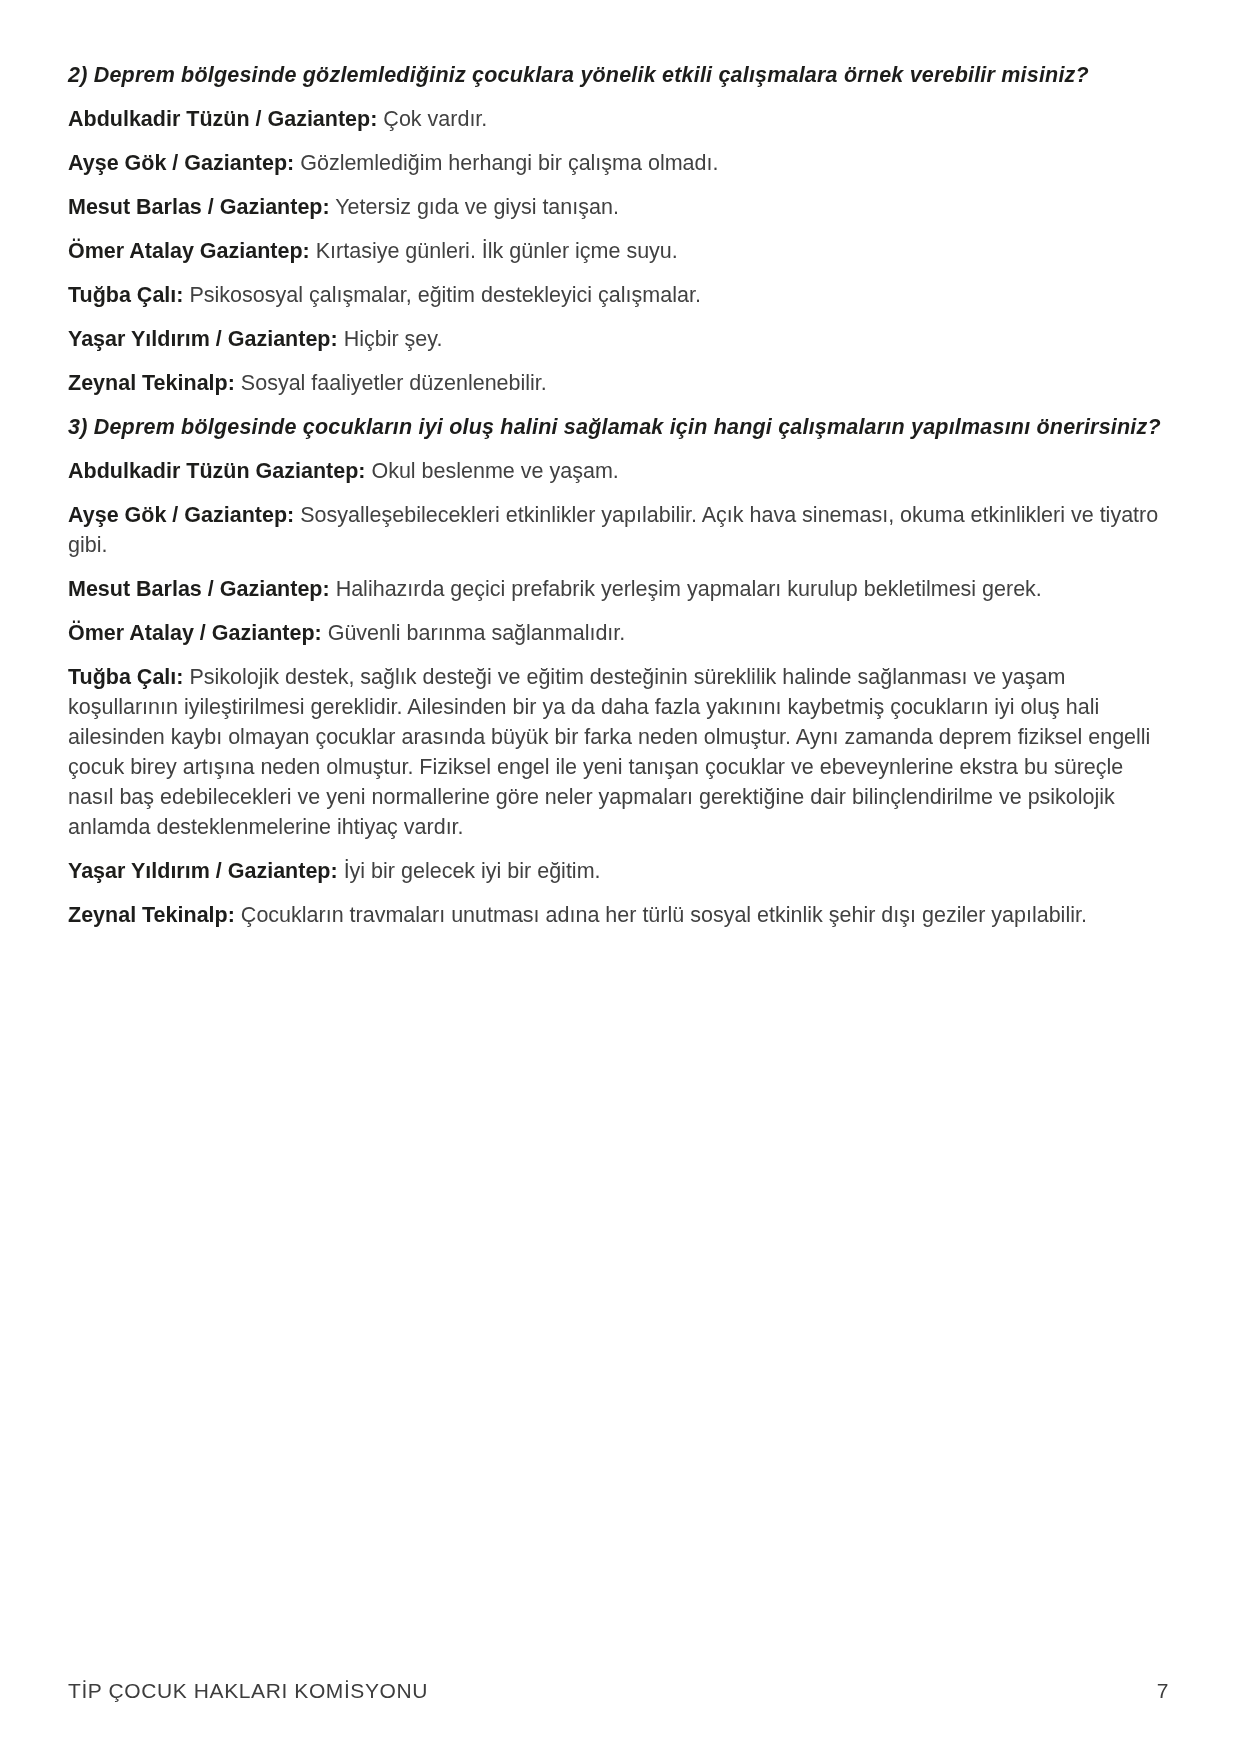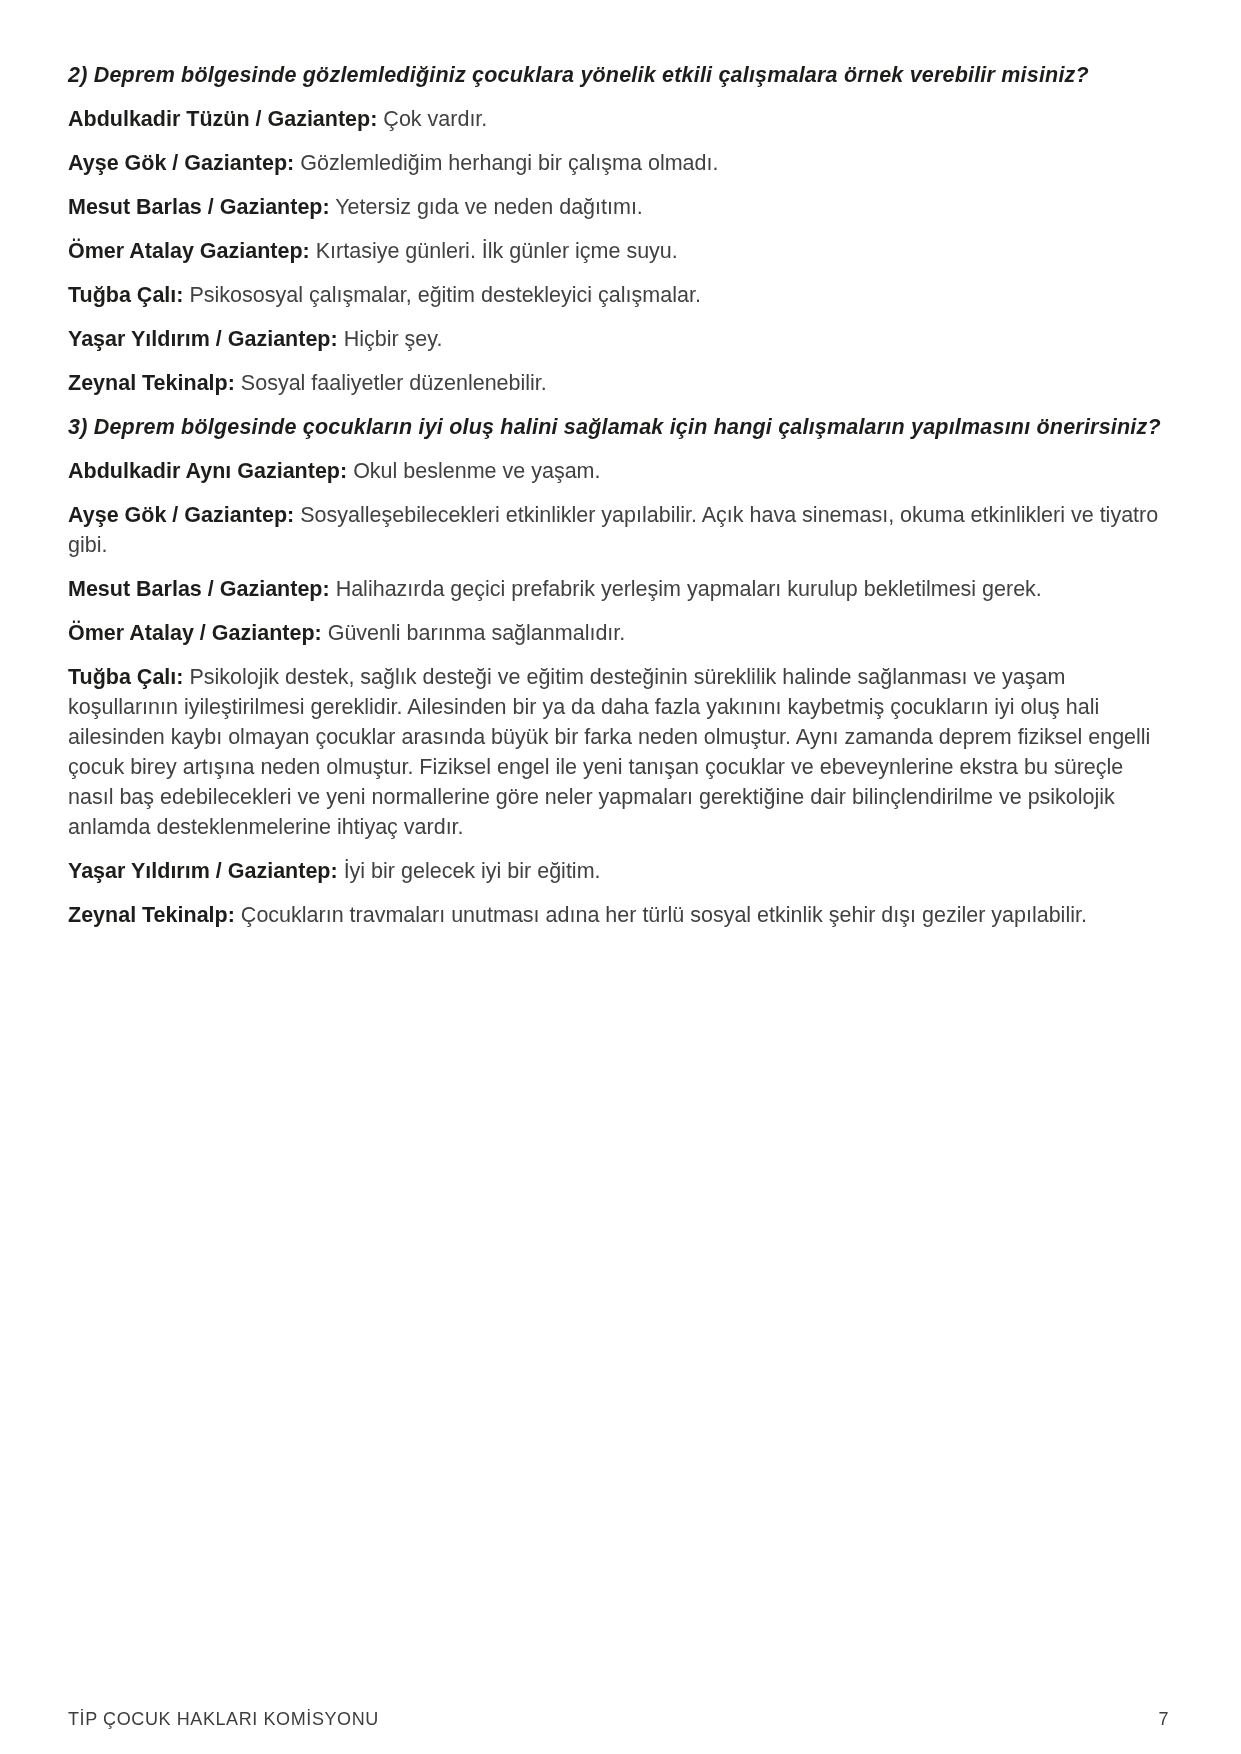--- a/index.html
+++ b/index.html
@@ -33,62 +33,62 @@
   }
   .answer .name {
     font-weight: 700;
     font-style: normal;
     color: #1d1d1b;
   }
   .page-footer {
     position: absolute;
     left: 68px;
     right: 72px;
-    bottom: 22px;
+    bottom: 50px;
     display: flex;
     justify-content: space-between;
     align-items: flex-end;
-    font-size: 18px;
+    font-size: 21px;
     line-height: 26px;
     color: #3d3d3d;
     letter-spacing: 0.6px;
   }
 </style>
 </head>
 <body>
 
 <div class="page">
   <main class="content">
 
     <h2 class="question">2) Deprem bölgesinde gözlemlediğiniz çocuklara yönelik etkili çalışmalara örnek verebilir misiniz?</h2>
 
     <p class="answer"><span class="name">Abdulkadir Tüzün / Gaziantep:</span>
       <span>Çok vardır.</span></p>
 
     <p class="answer"><span class="name">Ayşe Gök / Gaziantep:</span>
       <span>Gözlemlediğim herhangi bir çalışma olmadı.</span></p>
 
     <p class="answer"><span class="name">Mesut Barlas / Gaziantep:</span>
-      <span>Yetersiz gıda ve neden dağıtımı.</span></p>
+      <span>Yetersiz gıda ve giysi tanışan.</span></p>
 
     <p class="answer"><span class="name">Ömer Atalay Gaziantep:</span>
       <span>Kırtasiye günleri. İlk günler içme suyu.</span></p>
 
     <p class="answer"><span class="name">Tuğba Çalı:</span>
       <span>Psikososyal çalışmalar, eğitim destekleyici çalışmalar.</span></p>
 
     <p class="answer"><span class="name">Yaşar Yıldırım / Gaziantep:</span>
       <span>Hiçbir şey.</span></p>
 
     <p class="answer"><span class="name">Zeynal Tekinalp:</span>
       <span>Sosyal faaliyetler düzenlenebilir.</span></p>
 
     <h2 class="question">3) Deprem bölgesinde çocukların iyi oluş halini sağlamak için hangi çalışmaların yapılmasını önerirsiniz?</h2>
 
-    <p class="answer"><span class="name">Abdulkadir Aynı Gaziantep:</span>
+    <p class="answer"><span class="name">Abdulkadir Tüzün Gaziantep:</span>
       <span>Okul beslenme ve yaşam.</span></p>
 
     <p class="answer"><span class="name">Ayşe Gök / Gaziantep:</span>
       <span>Sosyalleşebilecekleri etkinlikler yapılabilir. Açık hava sineması, okuma etkinlikleri ve tiyatro gibi.</span></p>
 
     <p class="answer"><span class="name">Mesut Barlas / Gaziantep:</span>
       <span>Halihazırda geçici prefabrik yerleşim yapmaları kurulup bekletilmesi gerek.</span></p>
 
     <p class="answer"><span class="name">Ömer Atalay / Gaziantep:</span>
       <span>Güvenli barınma sağlanmalıdır.</span></p>

